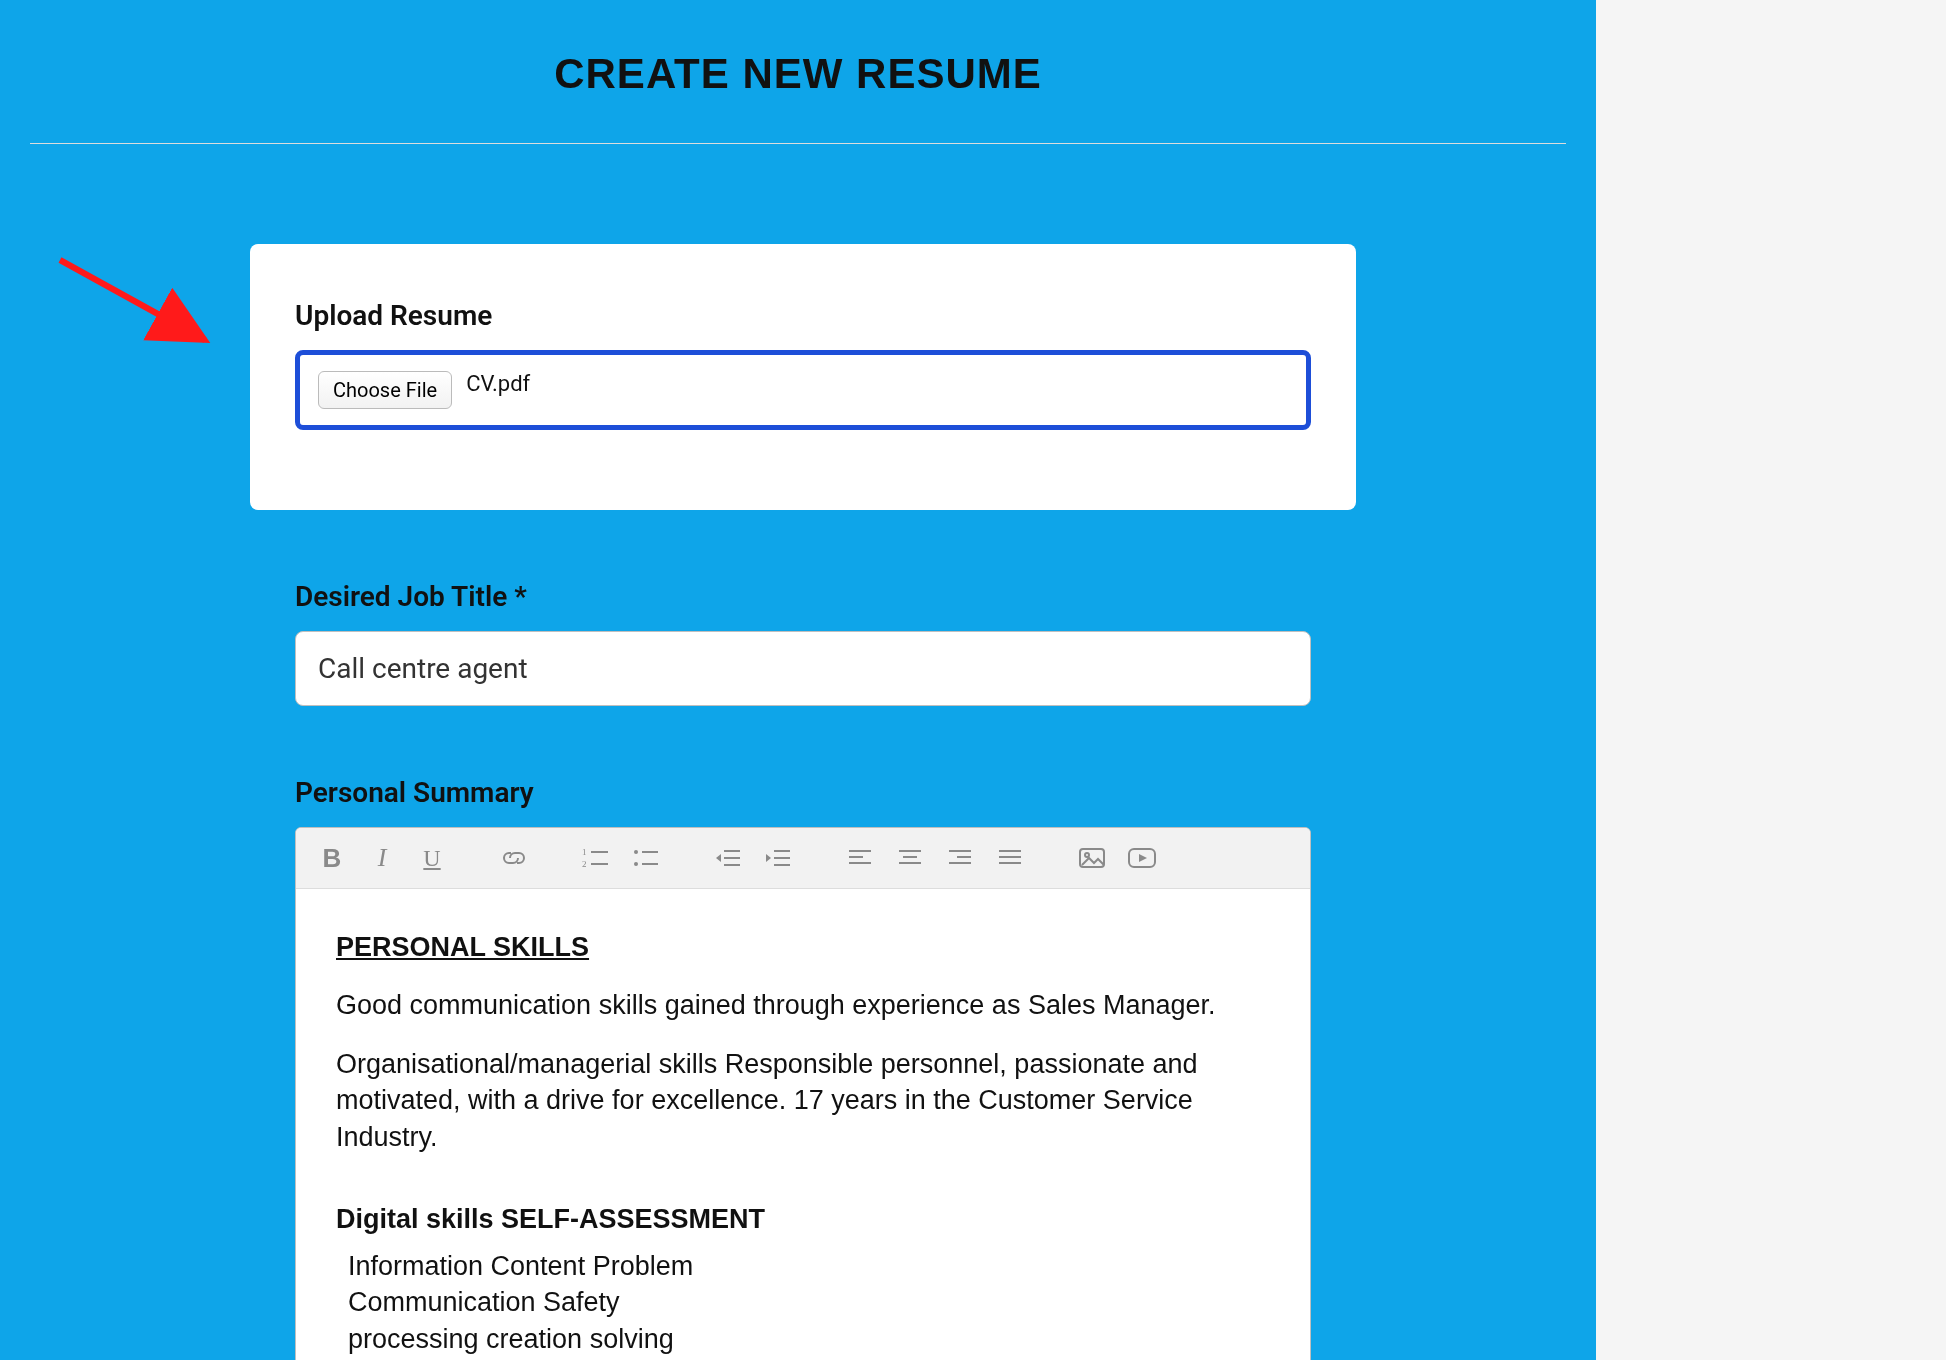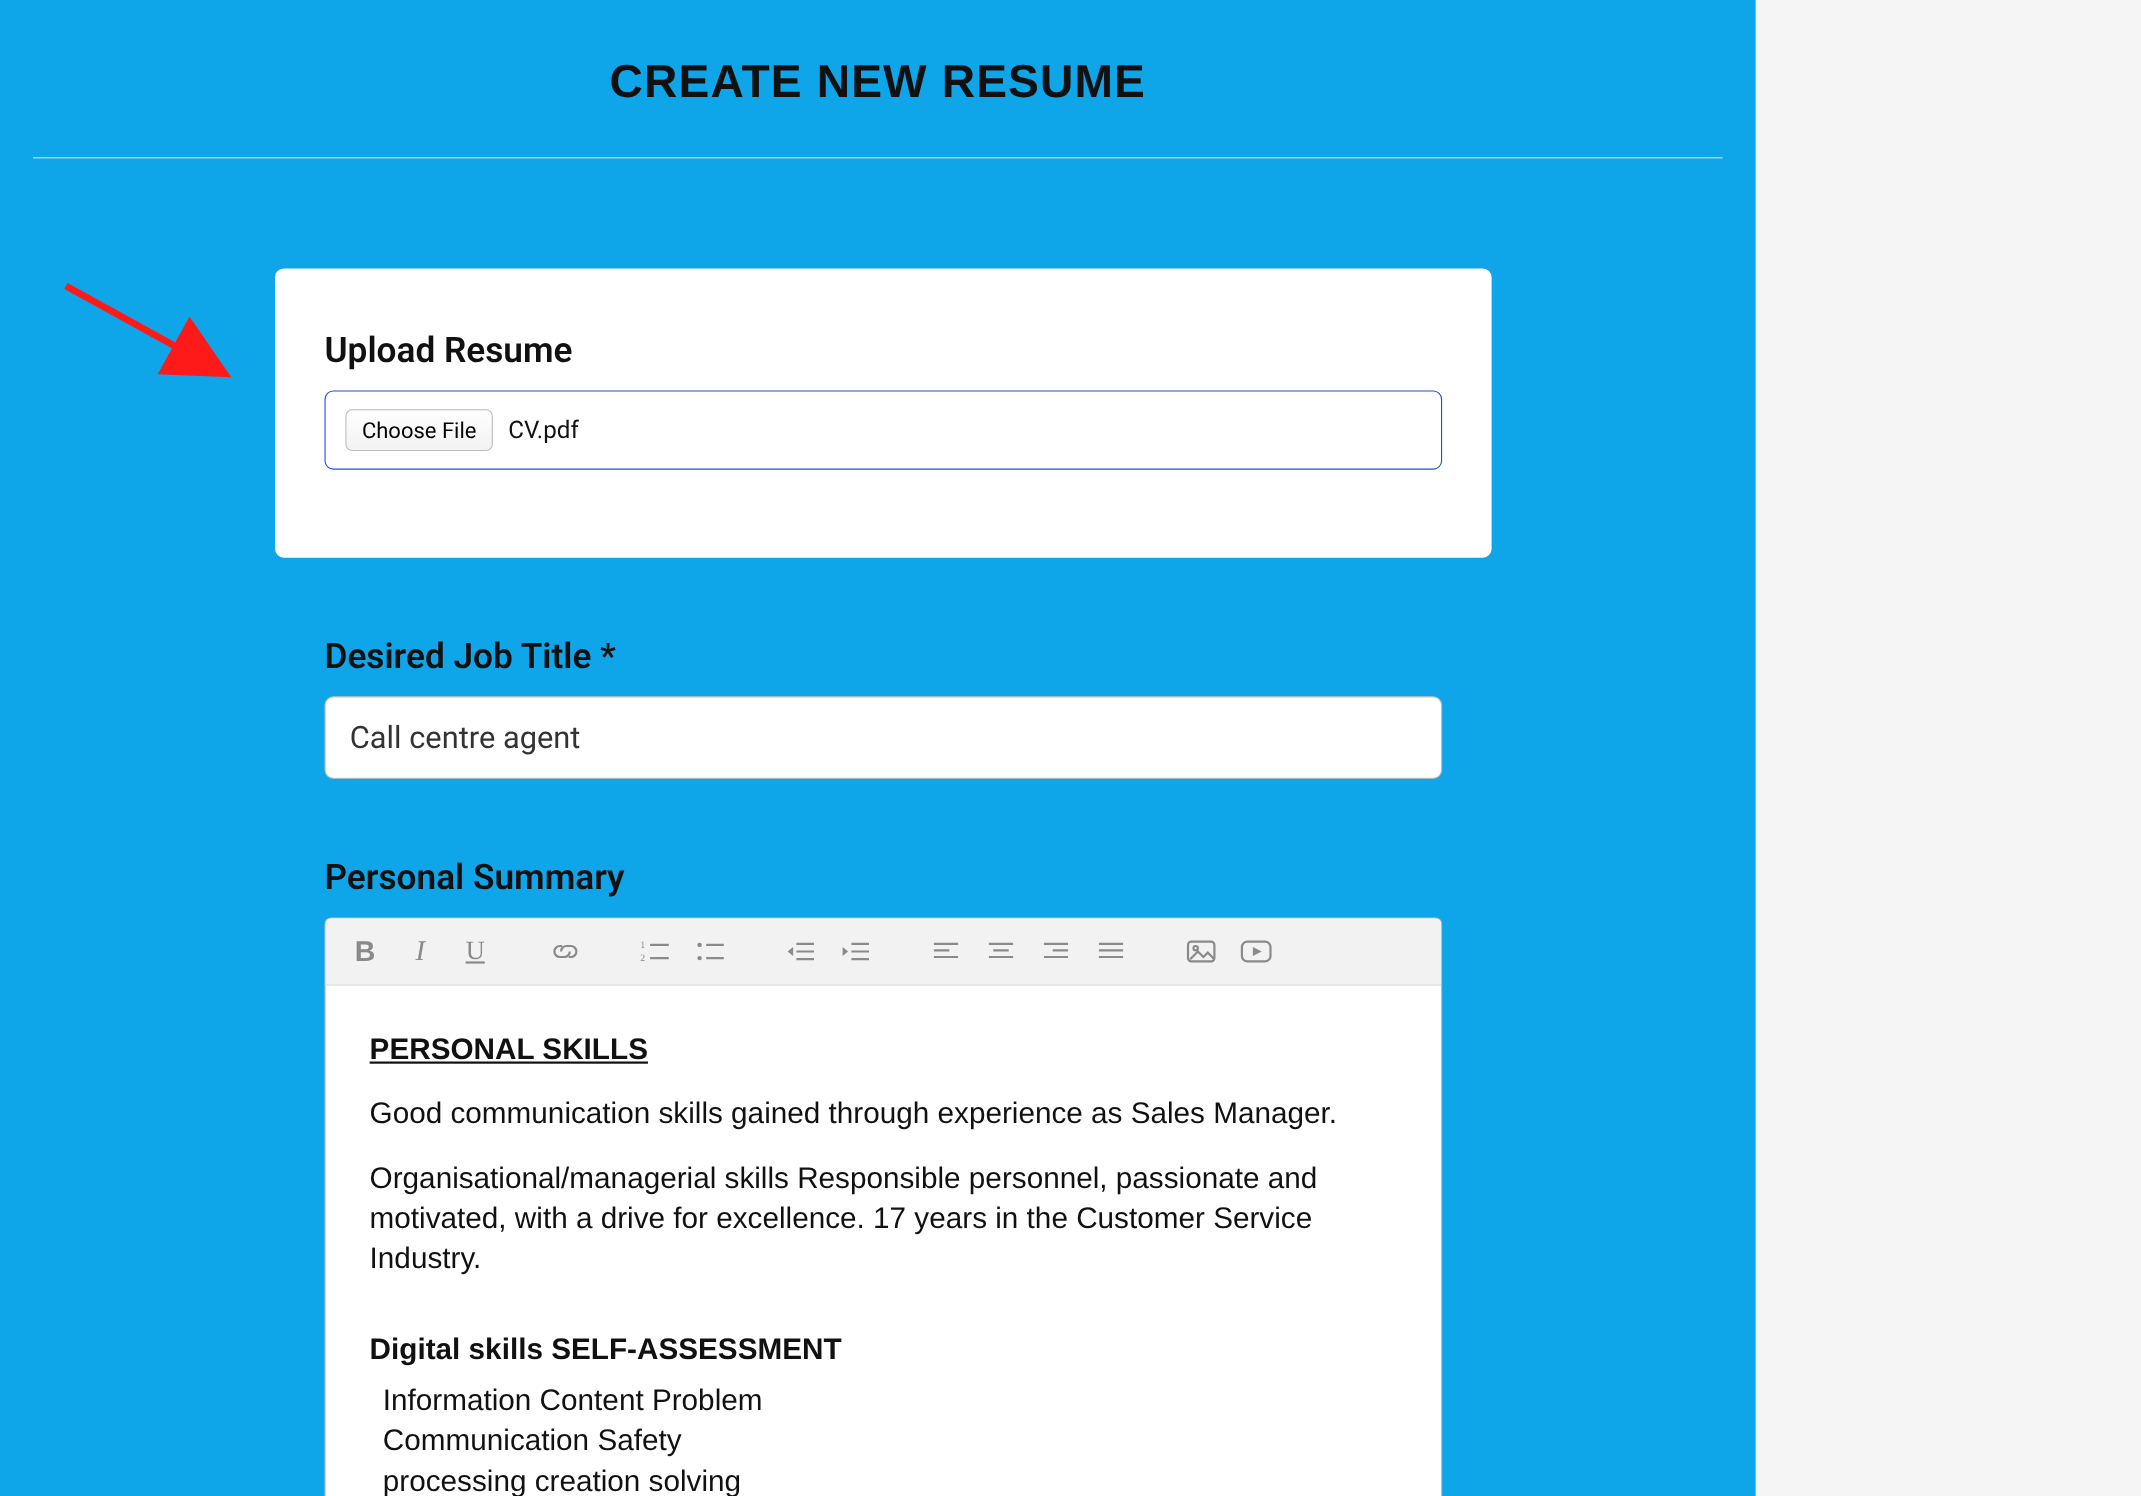--- a/index.html
+++ b/index.html
@@ -34,32 +34,31 @@
     border-radius: 8px;
     margin: 100px 240px 0 250px;
     padding: 55px 45px 80px 45px;
     box-shadow: 0 0 0 rgba(0,0,0,0);
   }
   .section {
     margin: 70px 240px 0 250px;
     padding: 0 45px;
   }
   .field-label {
-    font-size: 32px;
+    font-size: 28px;
     font-weight: 600;
     color: #111;
     margin-bottom: 18px;
   }
   .file-box {
-    border: 1px solid #1d4ed8;
+    border: 5px solid #1d4ed8;
     border-radius: 8px;
     background: #fff;
     padding: 16px 18px;
     display: flex;
-    align-items: center;
     gap: 14px;
   }
   .choose-file-btn {
     font-size: 20px;
     padding: 6px 14px;
     border: 1px solid #bbb;
     border-radius: 6px;
     background: linear-gradient(#fff,#f2f2f2);
     cursor: pointer;
     font-family: inherit;

